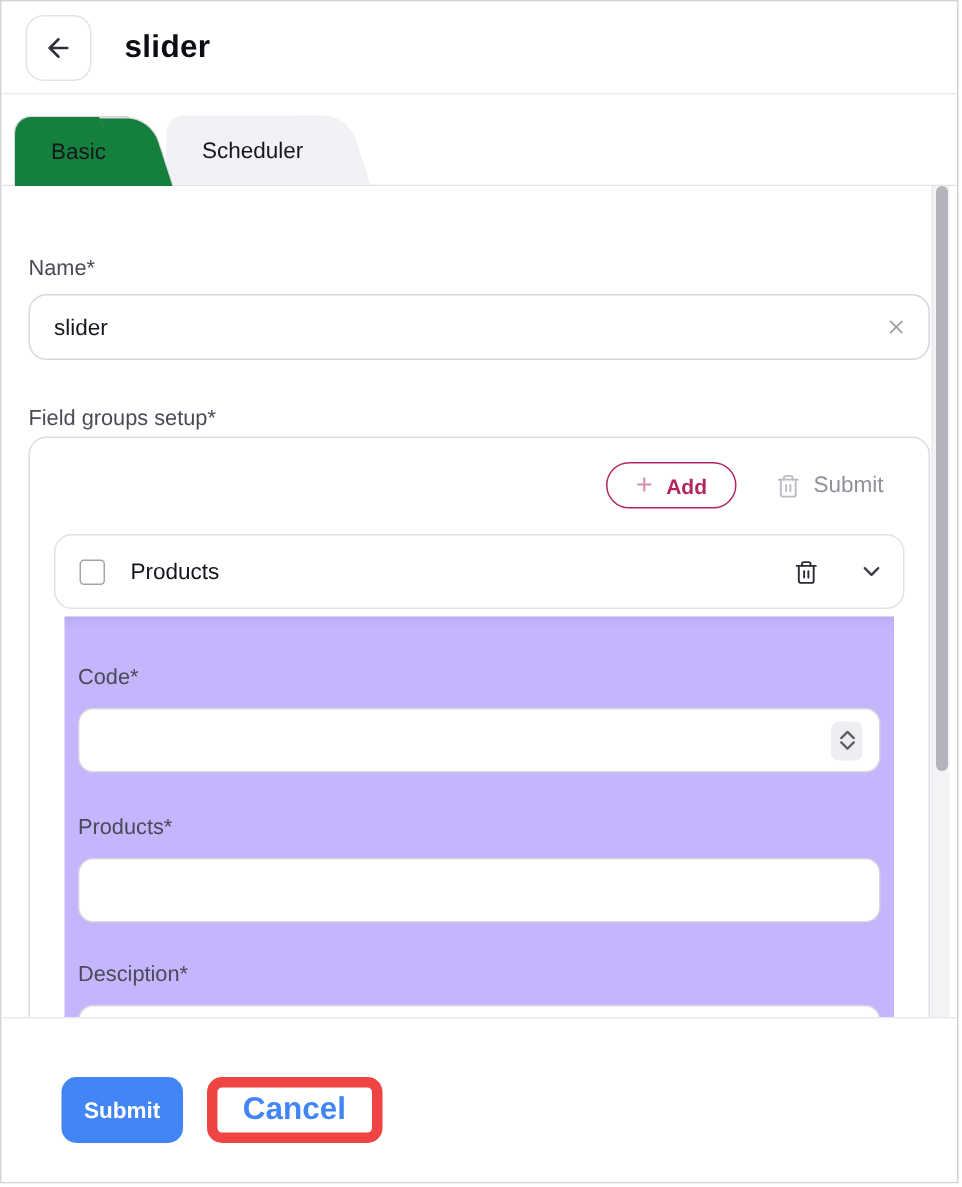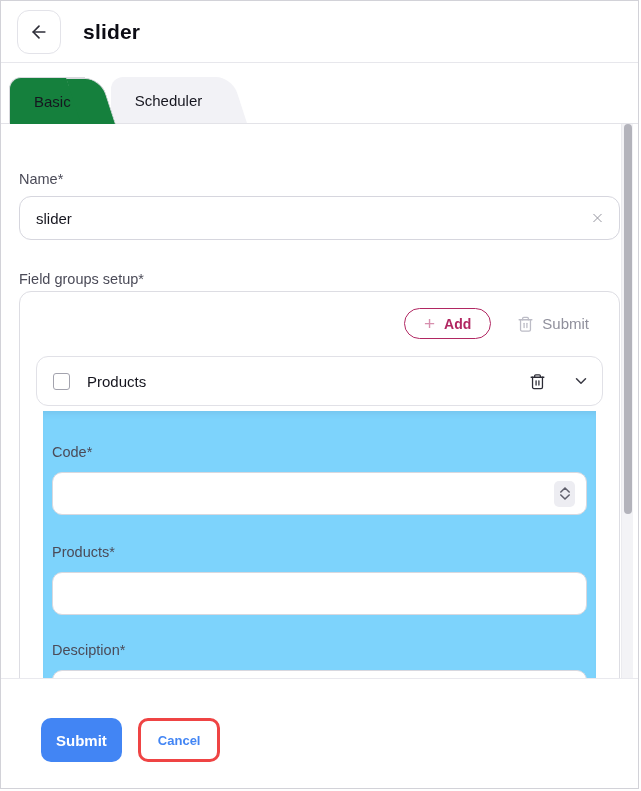--- a/index.html
+++ b/index.html
@@ -40,35 +40,35 @@
   .delete-btn .tr-icon { color:#bcbcc6; display:flex; }
   .delete-label { color:#90909c; font-size:15px; }
 
   .acc-header { margin-top:17px; height:50px; border:1px solid #e1e1e7; border-radius:12px; background:#fff; display:flex; align-items:center; padding:0 12px 0 16px; position:relative; z-index:2; }
   .checkbox { width:17px; height:17px; border:1.5px solid #a3a3ae; border-radius:3px; background:#fff; cursor:pointer; flex:0 0 17px; }
   .acc-title { margin-left:17px; font-size:15px; color:#14141d; }
   .acc-actions { margin-left:auto; display:flex; align-items:center; gap:26px; }
   .icon-btn { background:none; border:none; cursor:pointer; display:flex; color:#2b2b35; }
   .chev-btn { color:#3a3a45; }
 
-  .acc-body { margin:5px 7px 0 7px; background:#7dd3fc; border-radius:0 0 8px 8px; box-shadow:inset 0 6px 6px -4px rgba(50,60,90,.10); padding:33px 9px 30px 9px; }
+  .acc-body { margin:5px 7px 0 7px; background:#c4b5fd; border-radius:0 0 8px 8px; box-shadow:inset 0 6px 6px -4px rgba(50,60,90,.10); padding:33px 9px 30px 9px; }
   .sub-input { position:relative; margin-top:12px; height:43px; border:1px solid #d8d8df; border-radius:10px; background:#fff; display:flex; align-items:center; padding:0 36px 0 14px; }
   .sub-input input { border:none; outline:none; width:100%; font-size:15px; color:#16161f; font-family:inherit; background:transparent; }
   .lbl-mid { margin-top:29px; }
   .lbl-last { margin-top:27px; }
   .stepper { position:absolute; right:11px; top:50%; transform:translateY(-50%); width:21px; height:26px; background:#ededf2; border:none; border-radius:5px; display:flex; flex-direction:column; align-items:center; justify-content:center; gap:1px; cursor:pointer; color:#5f5f6b; }
 
   
   .scrollbar-track { position:absolute; top:0; right:5px; bottom:0; width:12px; background:#f3f3f6; border-left:1px solid #ebebef; }
   .scrollbar-thumb { position:absolute; top:0; left:2px; width:8px; height:390px; background:#b3b3bb; border-radius:4px; cursor:grab; }
 
   
   .footer { flex:1; border-top:1px solid #e9e9ee; background:#fff; padding:39px 0 0 40px; display:flex; align-items:flex-start; }
   .submit-btn { height:44px; padding:0 15px; background:#4285f4; color:#fff; border:none; border-radius:10px; font-size:15px; font-weight:bold; font-family:inherit; cursor:pointer; }
-  .cancel-btn { margin-left:16px; height:44px; padding:0 17px; background:#fff; color:#4285f4; border:3px solid #ef4444; border-radius:10px; font-size:13px; font-weight:bold; font-family:inherit; cursor:pointer; }
+  .cancel-btn { margin-left:16px; height:44px; padding:0 17px; background:#fff; color:#4285f4; border:7px solid #ef4444; border-radius:10px; font-size:21px; font-weight:bold; font-family:inherit; cursor:pointer; }
 </style>
 </head>
 <body>
 
 <div class="app">
 
   <div class="header">
     <button class="back-btn">
       <span style="display:flex;">
         <svg width="20" height="20" viewBox="0 0 24 24" fill="none" stroke="currentColor" stroke-width="2" stroke-linecap="round" stroke-linejoin="round">

